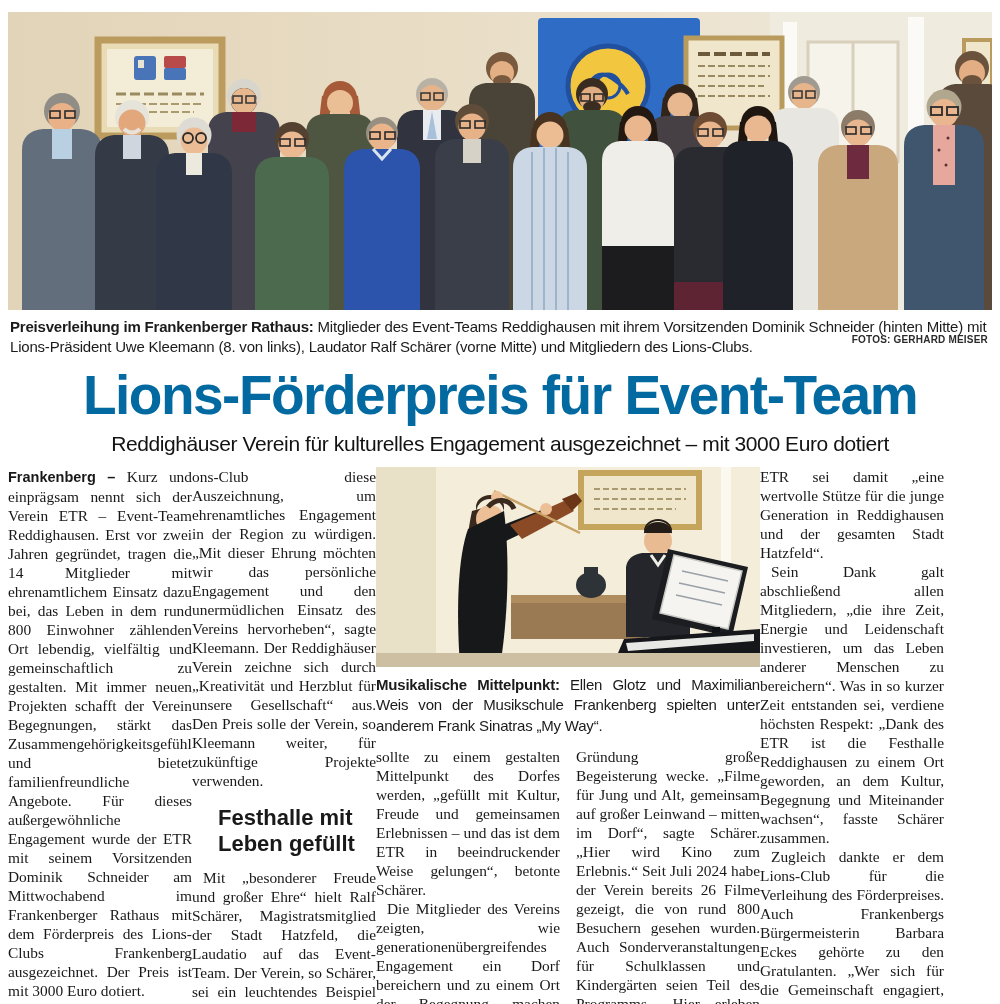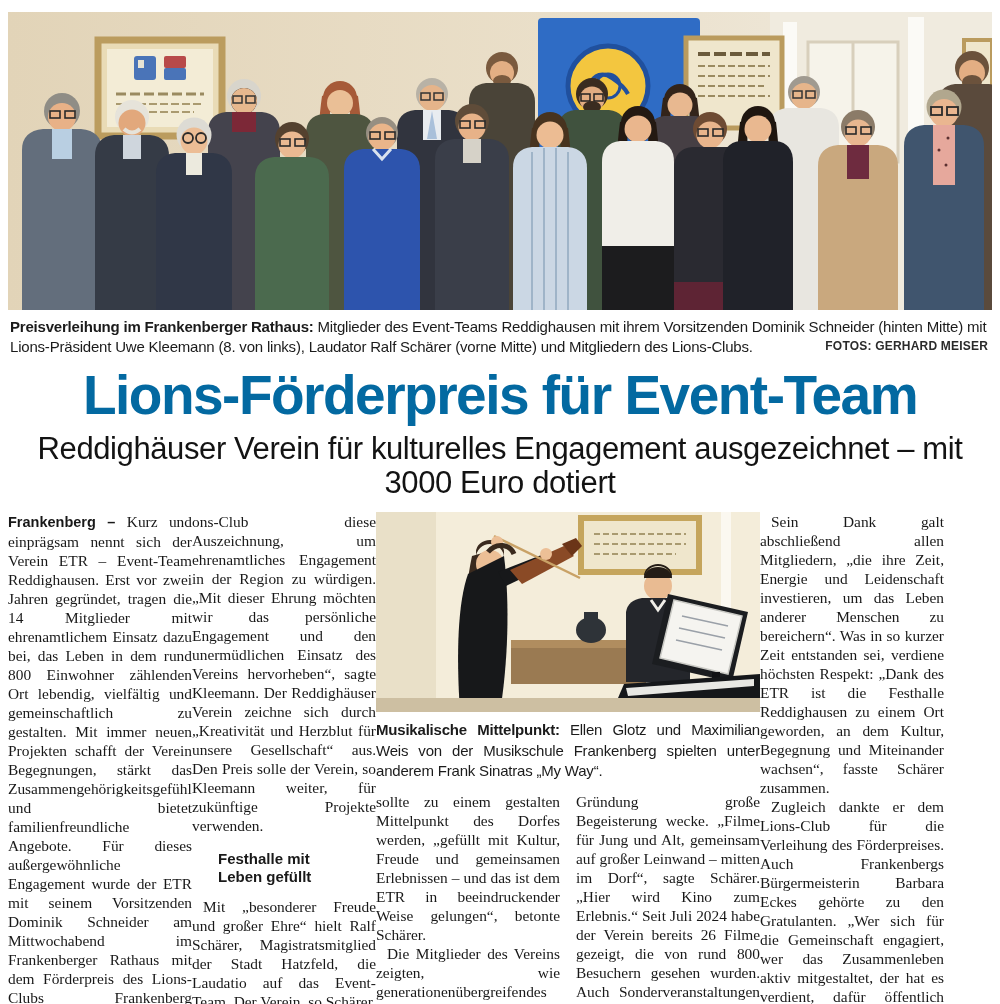--- a/index.html
+++ b/index.html
@@ -3,35 +3,35 @@
 <meta charset="utf-8">
 <style>
   html,body{margin:0;padding:0;background:#ffffff;}
   .sheet{position:relative;width:1000px;height:1004px;overflow:hidden;background:#fff;
          font-family:"Liberation Sans",sans-serif;color:#1a1a1a;}
   .photo-top{margin:12px 8px 0;width:984px;height:298px;display:block;}
   .photo-top svg{display:block;}
   .caption{position:relative;margin:7px 10px 0;width:978px;height:41px;
            font-size:15px;line-height:1.34;color:#1b1b1b;letter-spacing:-0.2px;}
   .caption .lead{font-weight:bold;}
-  .caption .credit{position:absolute;right:0;bottom:4px;font-size:12px;font-weight:bold;
+  .caption .credit{position:absolute;right:0;bottom:12px;font-size:10px;font-weight:bold;
                    color:#2b2b2b;letter-spacing:0.2px;text-align:center;}
   h1.headline{margin:9px 0 0;text-align:center;font-size:55px;line-height:1.02;
               font-weight:bold;letter-spacing:-1.5px;color:#0369a1;}
-  h2.subheadline{margin:9px 0 0;text-align:center;font-size:31px;line-height:1.1;
+  h2.subheadline{margin:9px 0 0;text-align:center;font-size:21px;line-height:1.1;
               font-weight:normal;letter-spacing:-0.4px;color:#131313;}
   .article{display:flex;margin:12px 8px 0;height:530px;
            font-family:"Liberation Serif",serif;font-size:15.4px;line-height:19px;
            text-align:justify;color:#181818;}
   .col{width:184px;flex:0 0 184px;}
   .mid{width:384px;flex:0 0 384px;}
   .article p{margin:0;}
   .article p.ind{text-indent:11px;}
   .lead-in{font-family:"Liberation Sans",sans-serif;font-weight:bold;font-size:14.5px;}
-  .crosshead{font-family:"Liberation Sans",sans-serif;font-weight:bold;font-size:15px;
+  .crosshead{font-family:"Liberation Sans",sans-serif;font-weight:bold;font-size:22px;
              line-height:1.18;margin:15px 0 11px 26px;white-space:pre-line;color:#191919;
              text-align:left;}
   .photo-mid{width:384px;height:200px;}
   .photo-mid svg{display:block;}
   .caption-mid{margin:8px 0 11px;font-family:"Liberation Sans",sans-serif;font-size:15px;
                line-height:1.35;text-align:justify;color:#1b1b1b;letter-spacing:-0.2px;}
   .caption-mid .lead{font-weight:bold;}
   .midcols{display:flex;gap:16px;}
   .midcol{width:184px;flex:0 0 184px;}
   .p-last{position:relative;}
@@ -342,18 +342,19 @@
           <p>sollte zu einem gestalten Mittelpunkt des Dorfes werden, „gefüllt mit Kultur, Freude und gemeinsamen Erlebnissen – und das ist dem ETR in beeindruckender Weise gelungen“, betonte Schärer.</p>
           <p class="ind">Die Mitglieder des Vereins zeigten, wie generationenübergreifendes Engagement ein Dorf bereichern und zu einem Ort der Begegnung machen könne. Als besonderes Vorzeigeprojekt hob Schärer das Dorfkino hervor, das seit seiner</p>
         </div>
         <div class="midcol">
           <p>Gründung große Begeisterung wecke. „Filme für Jung und Alt, gemeinsam auf großer Leinwand – mitten im Dorf“, sagte Schärer. „Hier wird Kino zum Erlebnis.“ Seit Juli 2024 habe der Verein bereits 26 Filme gezeigt, die von rund 800 Besuchern gesehen wurden. Auch Sonderveranstaltungen für Schulklassen und Kindergärten seien Teil des Programms. „Hier erleben Kinder Kultur und Gemeinschaft auf ihre ganz eigene Weise“, lobte Schärer. Das</p>
         </div>
       </div>
     </div>
 
     <div class="col">
+      <p>ETR sei damit „eine wertvolle Stütze für die junge Generation in Reddighausen und der gesamten Stadt Hatzfeld“.</p>
       <p class="ind">Sein Dank galt abschließend allen Mitgliedern, „die ihre Zeit, Energie und Leidenschaft investieren, um das Leben anderer Menschen zu bereichern“. Was in so kurzer Zeit entstanden sei, verdiene höchsten Respekt: „Dank des ETR ist die Festhalle Reddighausen zu einem Ort geworden, an dem Kultur, Begegnung und Miteinander wachsen“, fasste Schärer zusammen.</p>
       <p class="ind p-last"><span>Zugleich dankte er dem Lions-Club für die Verleihung des Förderpreises. Auch Frankenbergs Bürgermeisterin Barbara Eckes gehörte zu den Gratulanten. „Wer sich für die Gemeinschaft engagiert, wer das Zusammenleben aktiv mitgestaltet, der hat es verdient, dafür öffentlich gewürdigt zu werden“, sagte Eckes. Musikalisch umrahmt wurde der festliche Abend von Ellen Glotz und Maximilian Weis von der Musikschule Frankenberg.</span></p>
     </div>
 
   </div>
 </div>
 
 </body></html>

